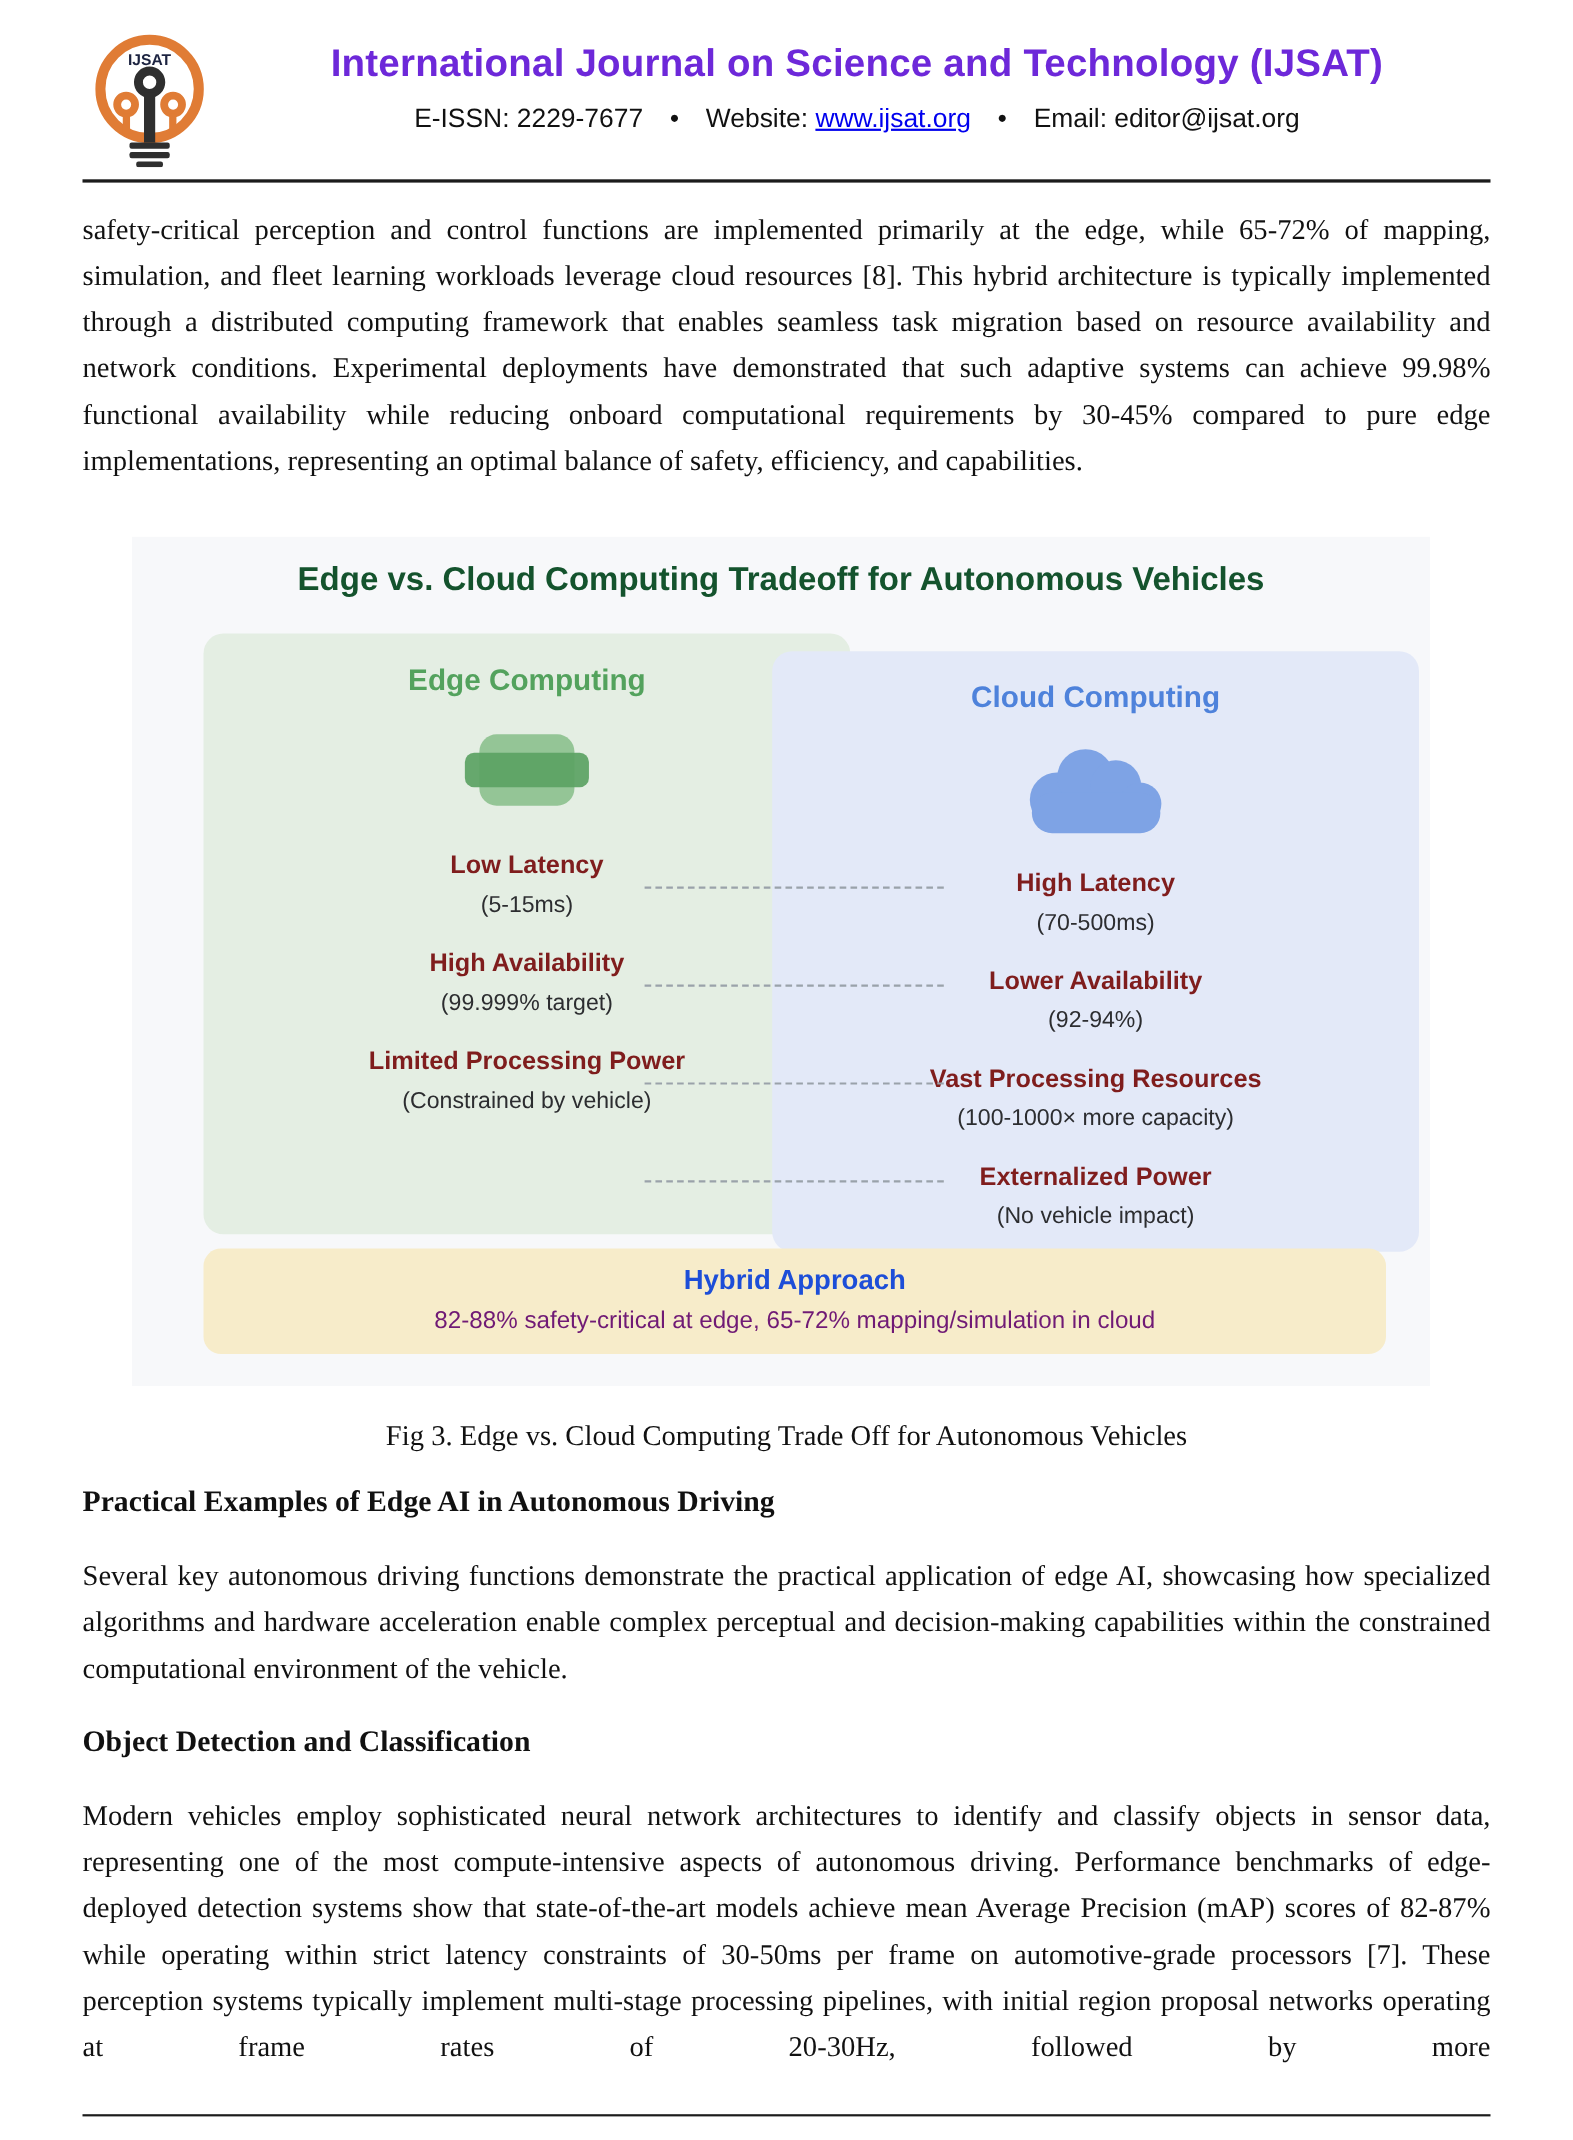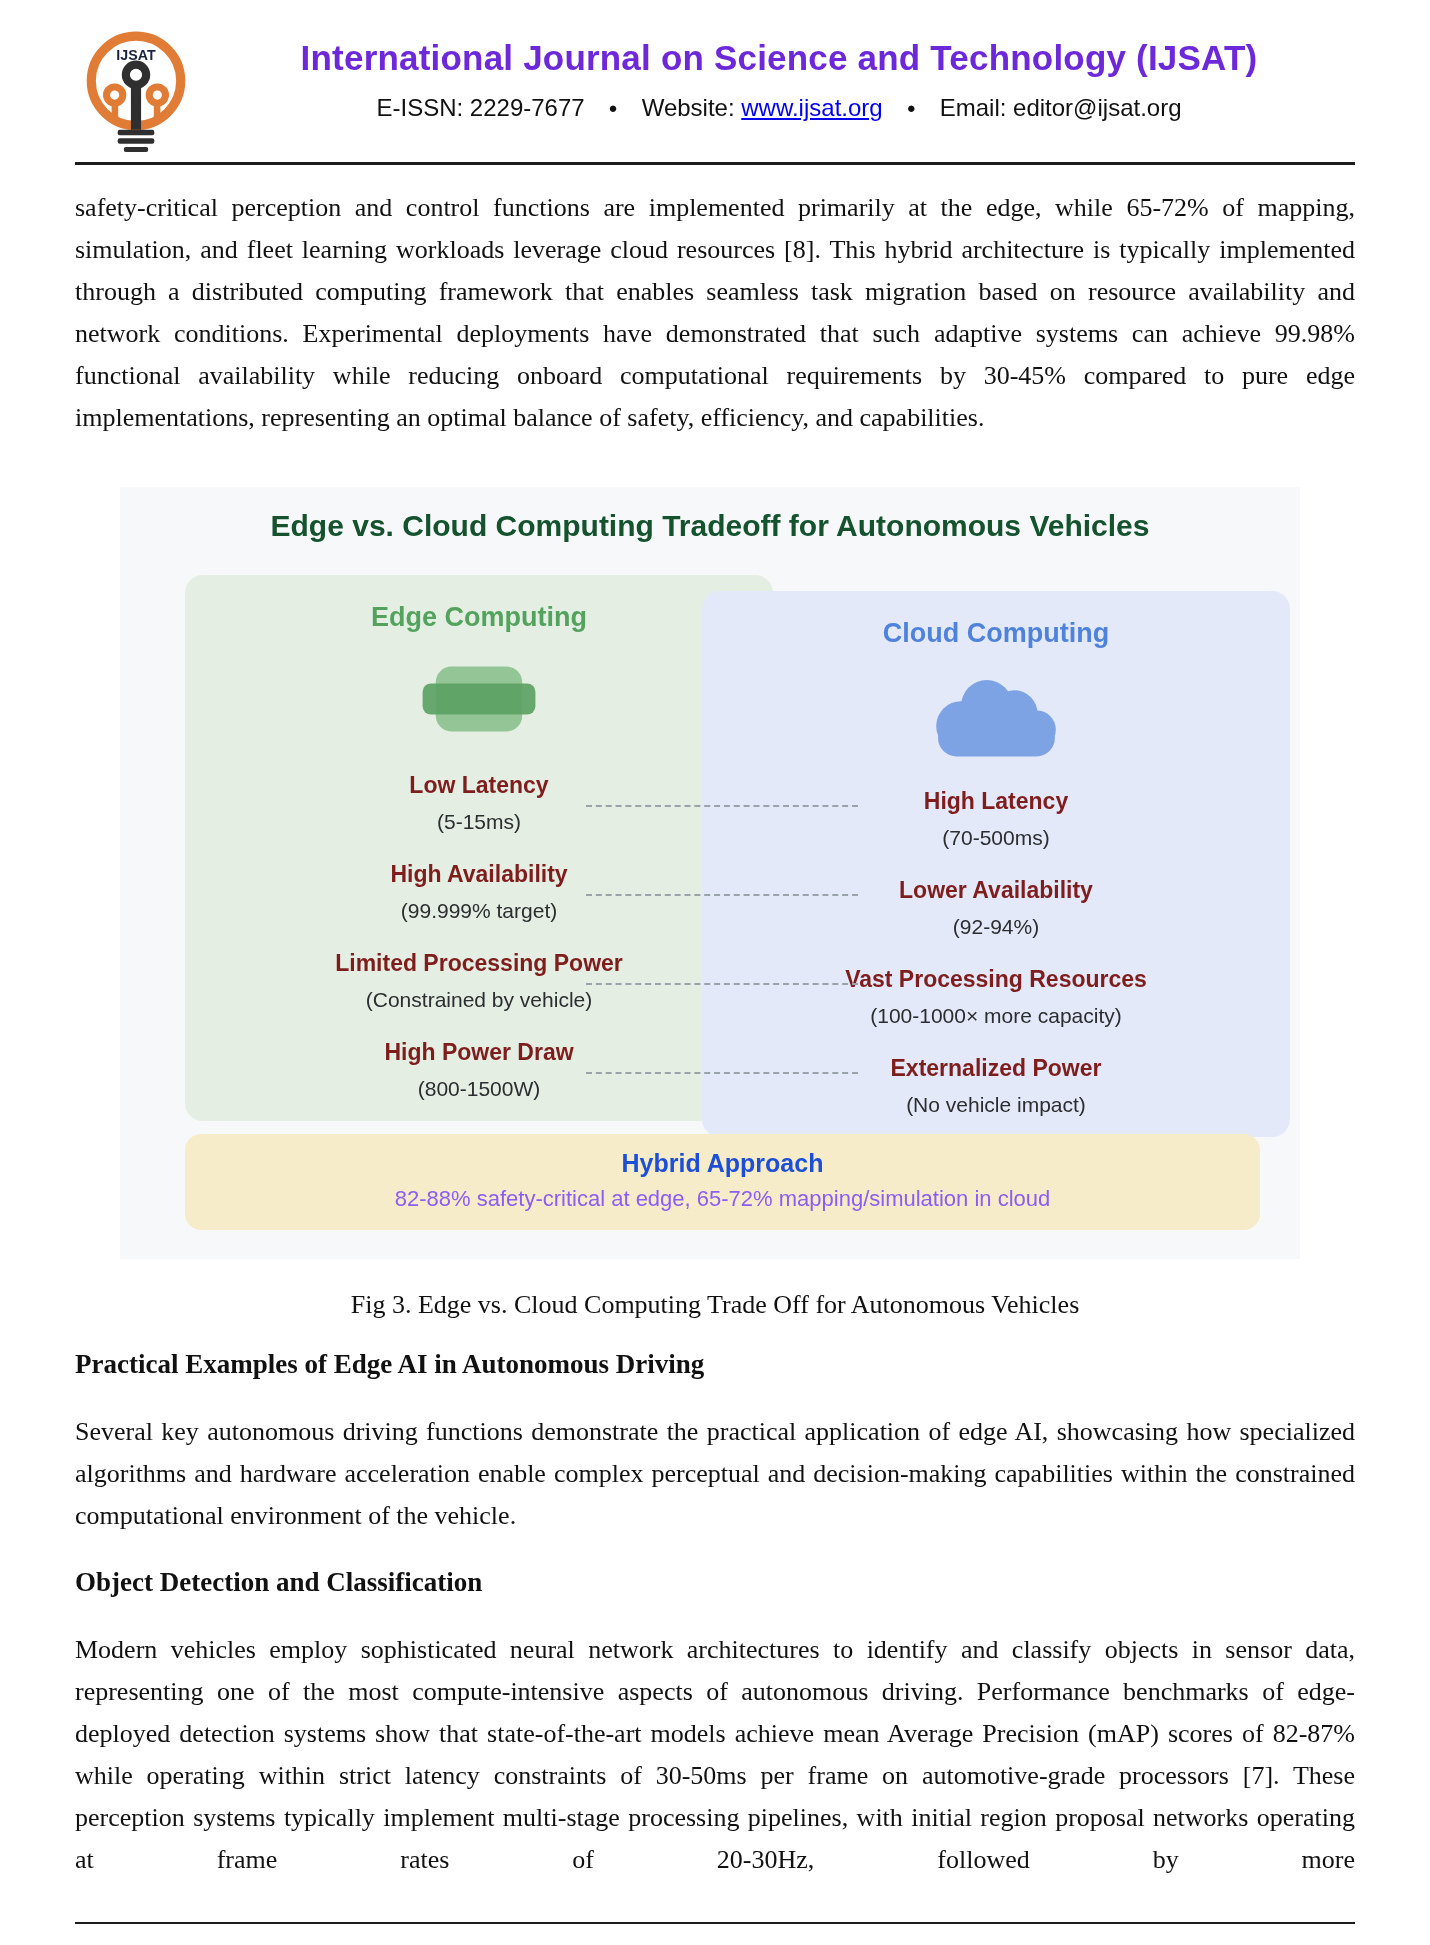--- a/index.html
+++ b/index.html
@@ -142,21 +142,21 @@
   .hybrid-title {
     padding-top: 14px;
     font-size: 25px;
     font-weight: bold;
     color: #1d4ed8;
     line-height: 30px;
   }
   .hybrid-sub {
     margin-top: 8px;
     font-size: 22px;
-    color: #8b5cf6;
+    color: #701a75;
   }
 
   
   .caption {
     margin-top: 28px;
     text-align: center;
     font-size: 26px;
     line-height: 36px;
   }
   .sec-heading {
@@ -223,24 +223,20 @@
           <span class="psub">(5-15ms)</span>
         </div>
         <div class="prow">
           <span class="plabel">High Availability</span>
           <span class="psub">(99.999% target)</span>
         </div>
         <div class="prow">
           <span class="plabel">Limited Processing Power</span>
           <span class="psub">(Constrained by vehicle)</span>
         </div>
-        <div class="prow">
-          <span class="plabel">High Power Draw</span>
-          <span class="psub">(800-1500W)</span>
-        </div>
       </div>
 
       <div class="panel panel-blue">
         <div class="panel-title">Cloud Computing</div>
         <div class="icon-wrap">
           <svg width="150" height="92" viewBox="0 0 160 100">
             <circle cx="42" cy="62" r="27" fill="#7EA3E5"></circle>
             <circle cx="70" cy="40" r="28" fill="#7EA3E5"></circle>
             <circle cx="100" cy="48" r="25" fill="#7EA3E5"></circle>
             <circle cx="124" cy="66" r="21" fill="#7EA3E5"></circle>

